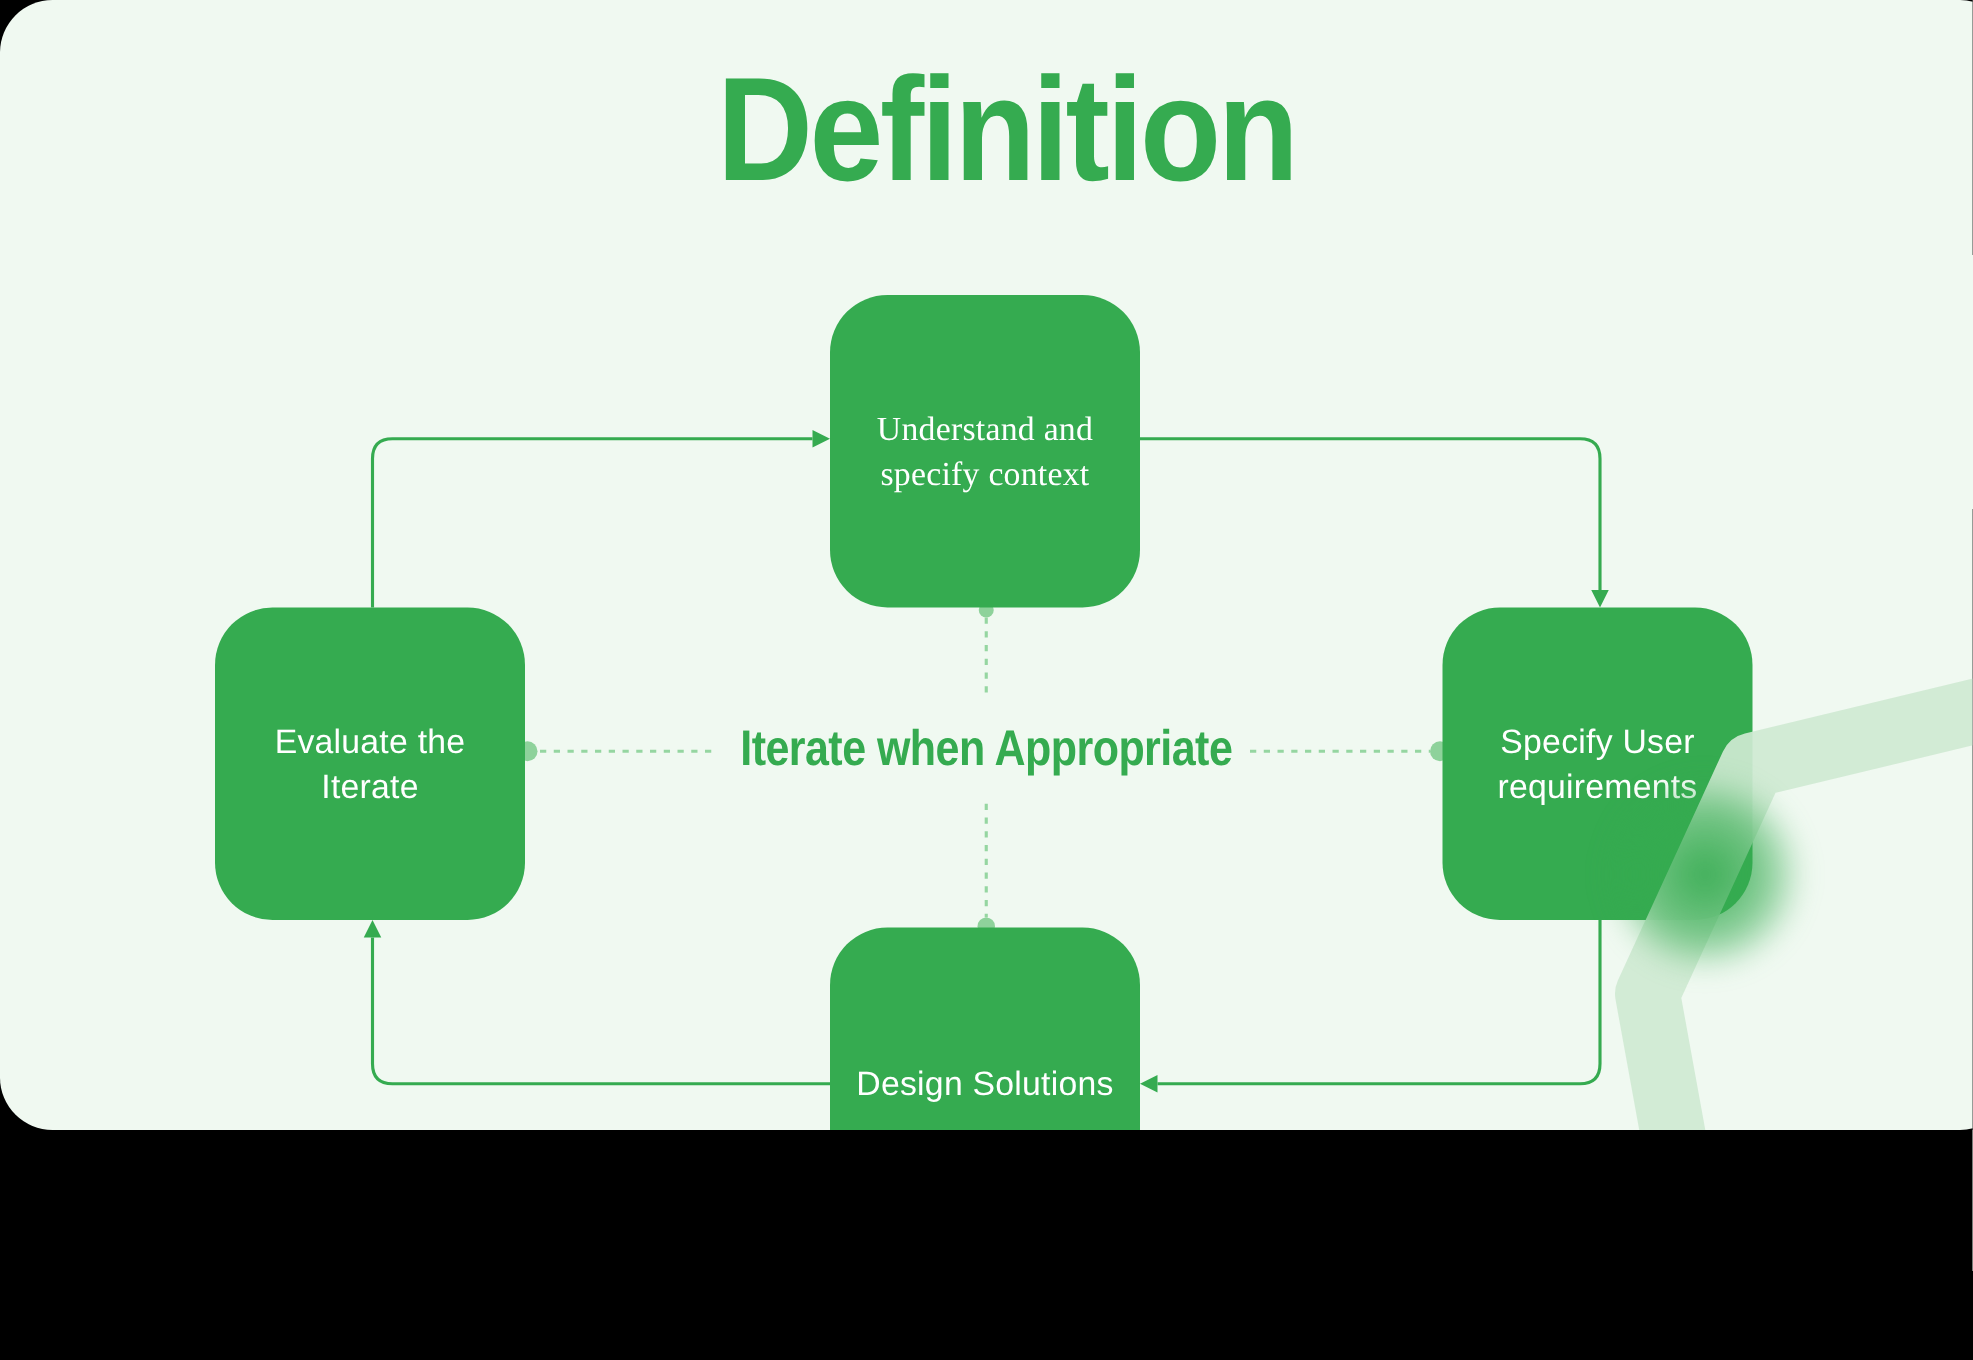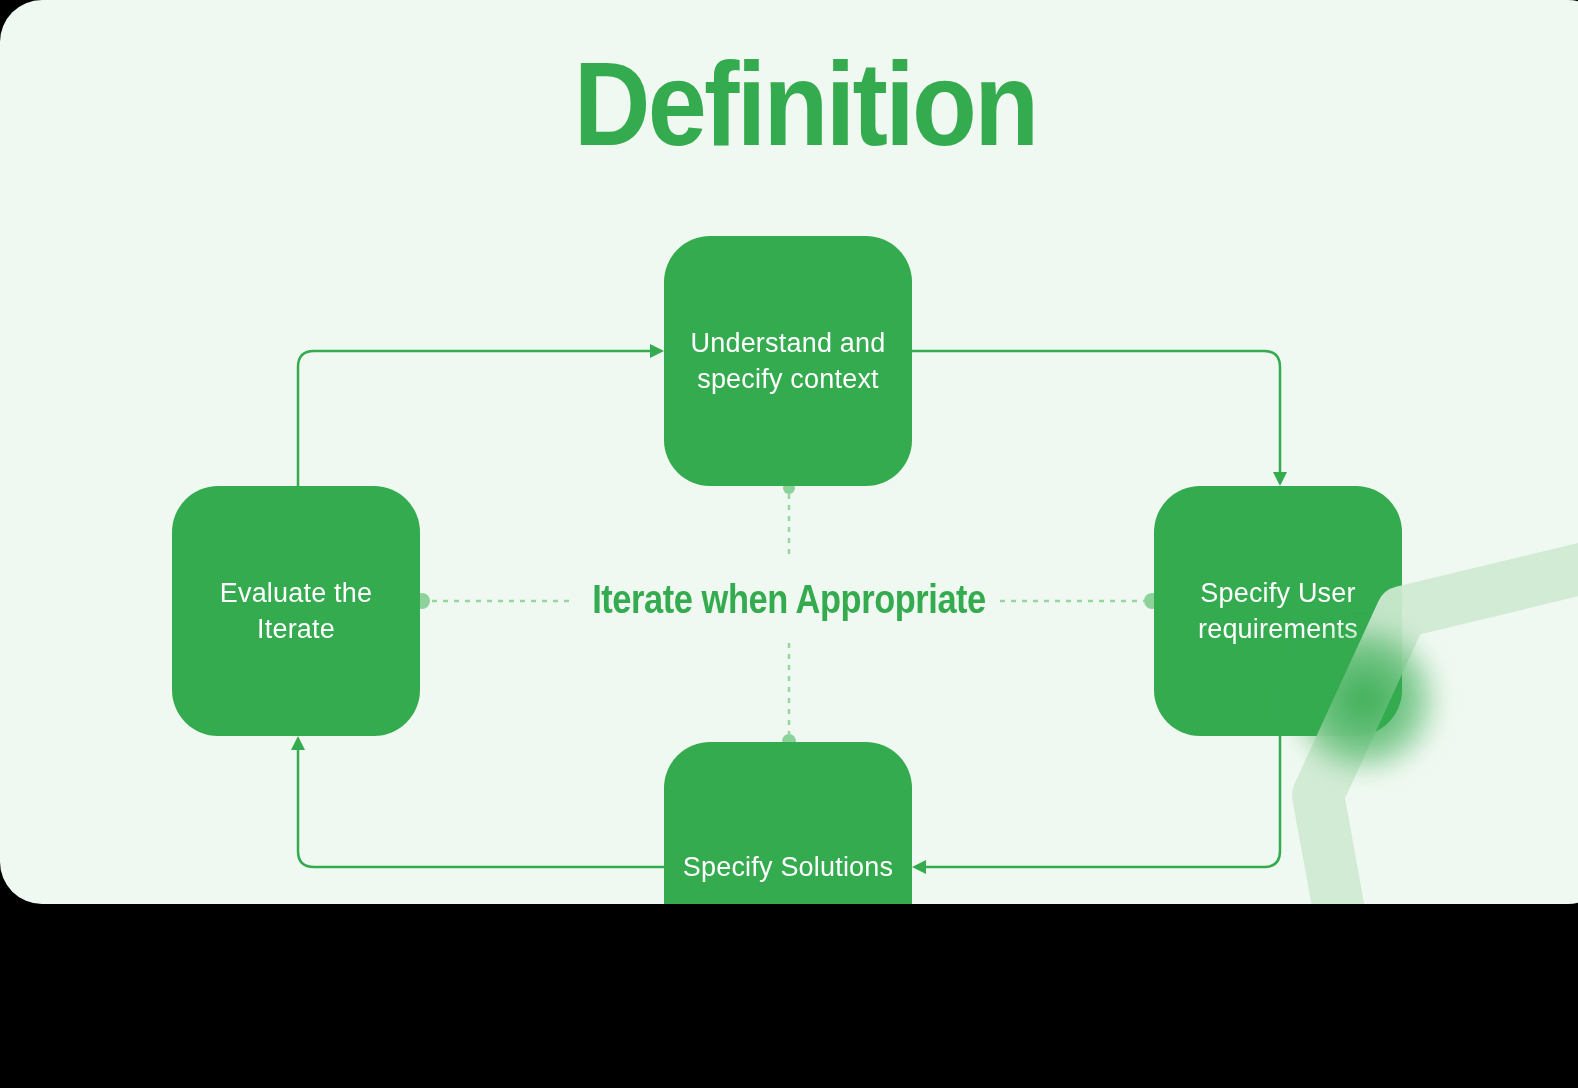--- a/index.html
+++ b/index.html
@@ -72,21 +72,21 @@
     align-items: center;
     justify-content: center;
     text-align: center;
     font-size: 27px;
     line-height: 1.35;
     letter-spacing: 0.2px;
     padding: 0 14px;
     box-sizing: border-box;
     z-index: 2;
   }
-  .node-top    { left: 664px; top: 236px; }
+  .node-top    { left: 664px; top: 236px; font-family: Liberation Serif, serif; }
   .node-right  { left: 1154px; top: 486px; }
   .node-bottom { left: 664px; top: 742px; }
   .node-left   { left: 172px; top: 486px; }
   .center-caption {
     position: absolute;
     left: 789px;
     top: 601px;
     transform: translate(-50%, -54%) scaleX(0.86);
     font-size: 40px;
     font-weight: 700;
@@ -142,21 +142,21 @@
     <circle class="dash-dot" cx="789" cy="741" r="7"></circle>
   </svg>
 
   <div class="node node-top">
     <span>Understand and specify context</span>
   </div>
   <div class="node node-right">
     <span>Specify User requirements</span>
   </div>
   <div class="node node-bottom">
-    <span>Specify Solutions</span>
+    <span>Design Solutions</span>
   </div>
   <div class="node node-left">
     <span>Evaluate the Iterate</span>
   </div>
 
   <div class="center-caption">Iterate when Appropriate</div>
 
   <svg class="hexagon-layer" viewBox="0 0 1578 1088" xmlns="http://www.w3.org/2000/svg">
     <polygon class="hexagon-outline" points="1318,795 1402,612 1618,560 1725,742 1638,1045 1352,982"></polygon>
   </svg>

